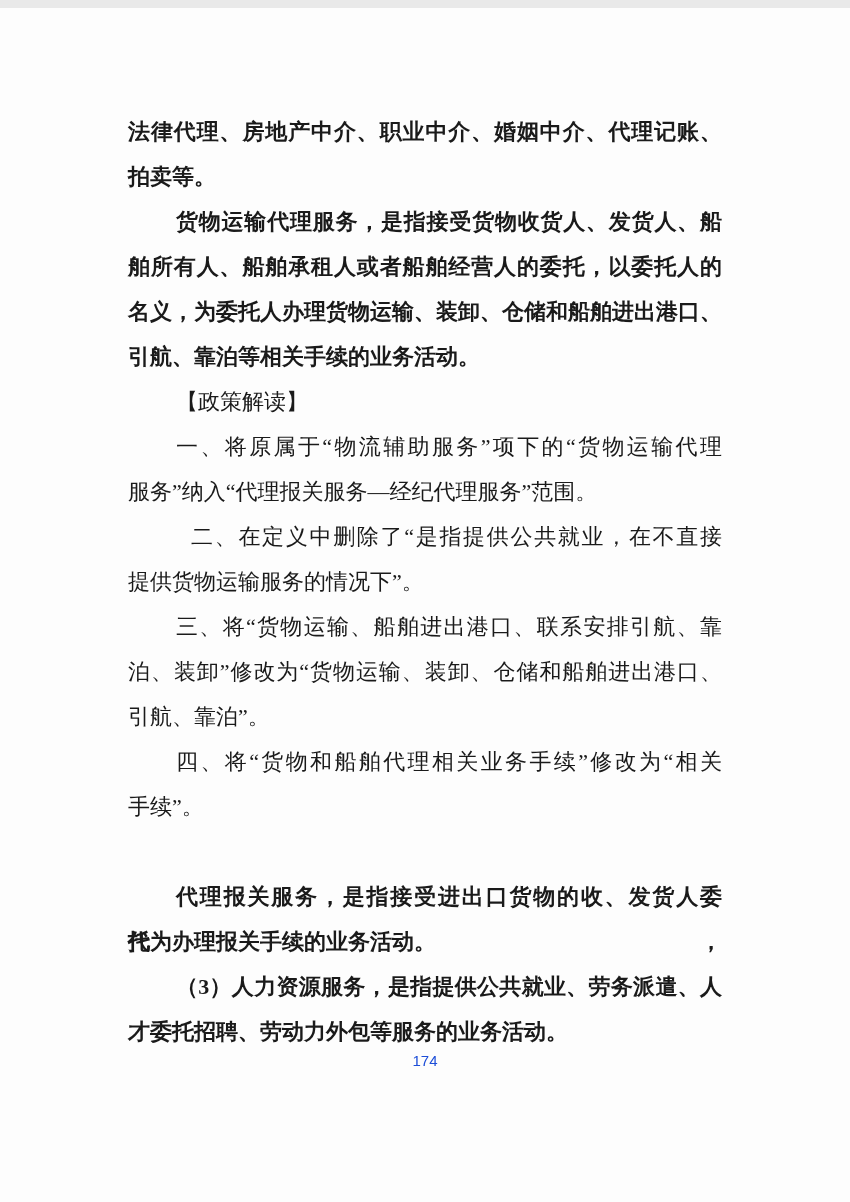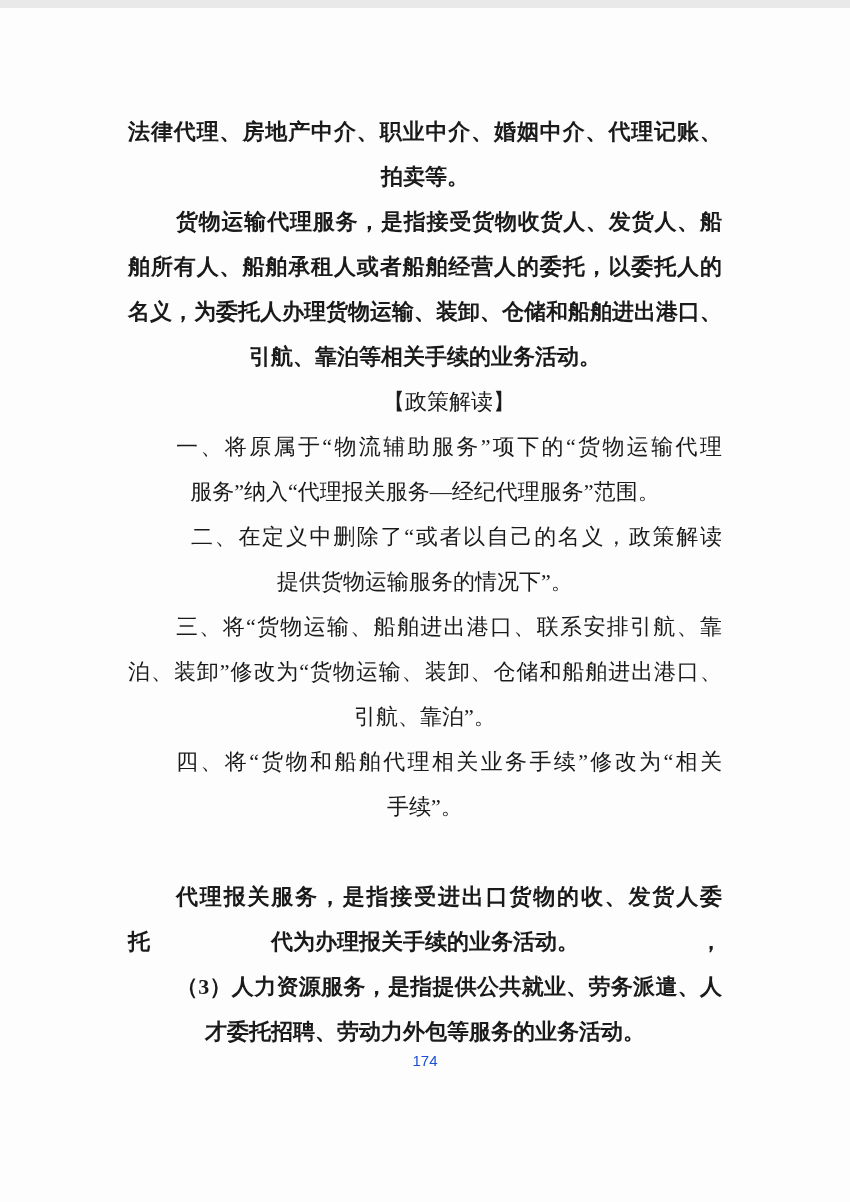--- a/index.html
+++ b/index.html
@@ -28,21 +28,21 @@
     line-height: 45px;
     font-size: 22px;
     white-space: nowrap;
   }
   
   .jf {
     white-space: normal;
     text-align: justify;
     text-align-last: justify;
   }
-  .jl { text-align: center; }
+  .jl { text-align: left; }
   .ind2 { text-indent: 48px; }
   .ind3 { text-indent: 63px; }
   
   .kai { font-weight: 600; }
   
   .song { font-weight: 400; }
   
   .hei { font-weight: 400; font-family: "Liberation Sans", "Liberation Serif", sans-serif; }
   .spacer { height: 45px; }
   .pagenum {
@@ -77,21 +77,21 @@
     <div>
       <div class="line hei jl ind2">【政策解读】</div>
     </div>
 
     <div>
       <div class="line song jf ind2">一、将原属于“物流辅助服务”项下的“货物运输代理</div>
       <div class="line song jl">服务”纳入“代理报关服务—经纪代理服务”范围。</div>
     </div>
 
     <div>
-      <div class="line song jf ind3">二、在定义中删除了“或者以自己的名义，政策解读</div>
+      <div class="line song jf ind3">二、在定义中删除了“是指提供公共就业，在不直接</div>
       <div class="line song jl">提供货物运输服务的情况下”。</div>
     </div>
 
     <div>
       <div class="line song jf ind2">三、将“货物运输、船舶进出港口、联系安排引航、靠</div>
       <div class="line song jf">泊、装卸”修改为“货物运输、装卸、仓储和船舶进出港口、</div>
       <div class="line song jl">引航、靠泊”。</div>
     </div>
 
     <div>

